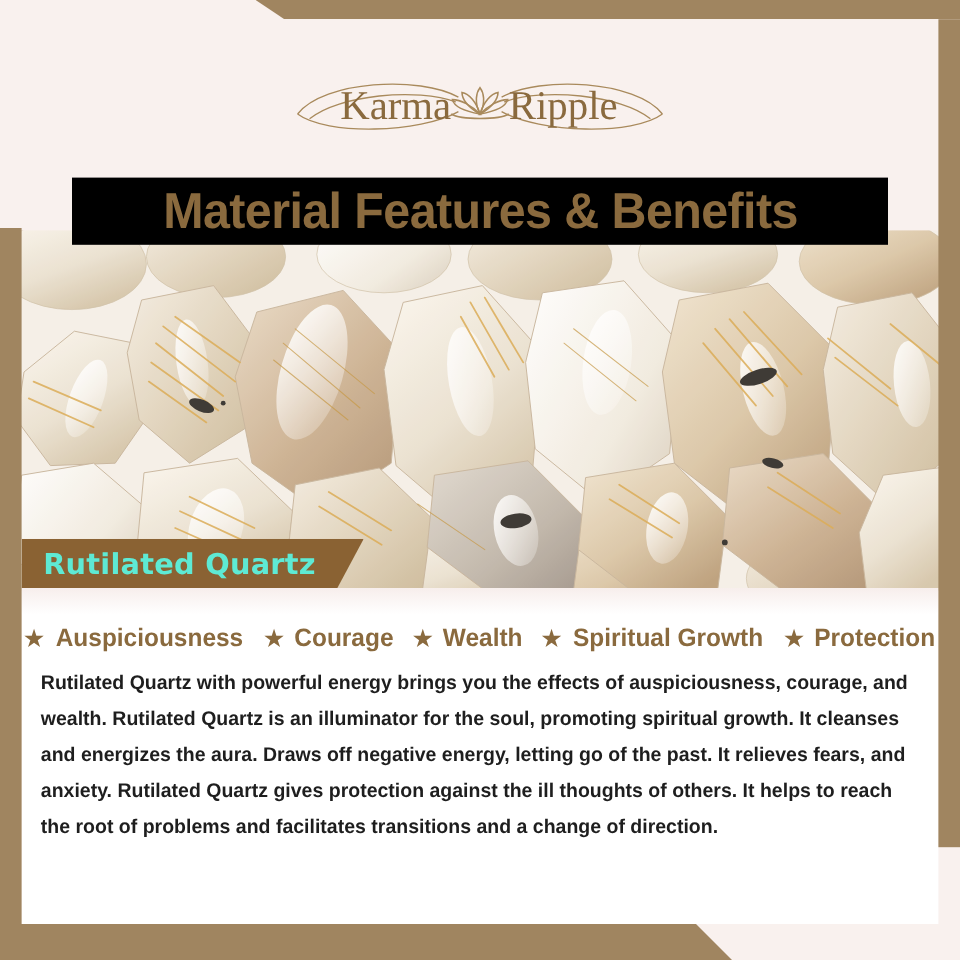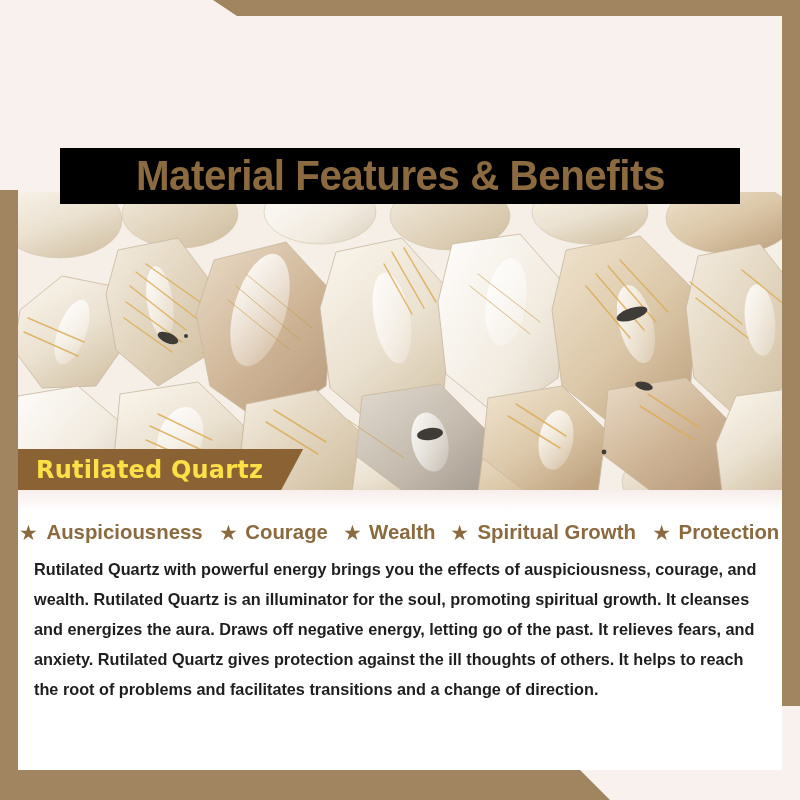--- a/index.html
+++ b/index.html
@@ -114,21 +114,21 @@
   .photo svg { display:block; }
 
   
   .stone-banner {
     position: absolute;
     top: 449px;
     left: 18px;
     height: 41px;
     padding: 0 40px 0 18px;
     background: #8a6233;
-    color: #fde047;
+    color: #5eead4;
     display: flex;
     align-items: center;
     clip-path: polygon(0 0, 100% 0, calc(100% - 22px) 100%, 0 100%);
     z-index: 7;
   }
   .stone-banner-text {
     font-family: "DejaVu Sans", sans-serif;
     font-weight: bold;
     font-size: 24px;
     letter-spacing: 0.2px;
@@ -203,20 +203,45 @@
 <div id="page">
 
   <div class="frame-top"></div>
   <div class="frame-right"></div>
   <div class="frame-left"></div>
   <div class="frame-bottom-right"></div>
   <div class="frame-bottom"></div>
 
   <div class="header">
 
+    <div class="logo-wrap">
+      <svg class="logo-svg" width="340" height="64" viewBox="0 0 340 64">
+
+        <g fill="none" stroke="#a98a5c" stroke-width="1.1">
+          <path d="M18 40 C 40 12, 120 8, 152 26"></path>
+          <path d="M18 40 C 42 58, 120 56, 152 38"></path>
+          <path d="M28 44 C 52 24, 118 18, 150 30"></path>
+          <path d="M322 40 C 300 12, 220 8, 188 26"></path>
+          <path d="M322 40 C 298 58, 220 56, 188 38"></path>
+          <path d="M312 44 C 288 24, 222 18, 190 30"></path>
+        </g>
+
+        <g fill="none" stroke="#a98a5c" stroke-width="1.3" transform="translate(170,34)">
+          <path d="M0 6 C -5 -4, -3 -12, 0 -16 C 3 -12, 5 -4, 0 6 Z"></path>
+          <path d="M0 6 C -11 0, -15 -7, -15 -12 C -9 -11, -3 -4, 0 6 Z"></path>
+          <path d="M0 6 C 11 0, 15 -7, 15 -12 C 9 -11, 3 -4, 0 6 Z"></path>
+          <path d="M0 6 C -17 3, -22 -2, -23 -6 C -16 -6, -7 -1, 0 6 Z"></path>
+          <path d="M0 6 C 17 3, 22 -2, 23 -6 C 16 -6, 7 -1, 0 6 Z"></path>
+          <path d="M-24 6 C -16 11, 16 11, 24 6"></path>
+        </g>
+
+        <text x="146" y="44" text-anchor="end" font-family="'Liberation Serif', serif" font-size="34" fill="#8a6a3e">Karma</text>
+        <text x="194" y="44" text-anchor="start" font-family="'Liberation Serif', serif" font-size="34" fill="#8a6a3e">Ripple</text>
+      </svg>
+    </div>
 
     <div class="title-plate">
       <div class="title-text">Material Features &amp; Benefits</div>
     </div>
   </div>
 
   <div class="photo">
     <svg width="800" height="302" viewBox="0 0 800 302">
       <defs>
         <linearGradient id="gA" x1="0" y1="0" x2="1" y2="1">

